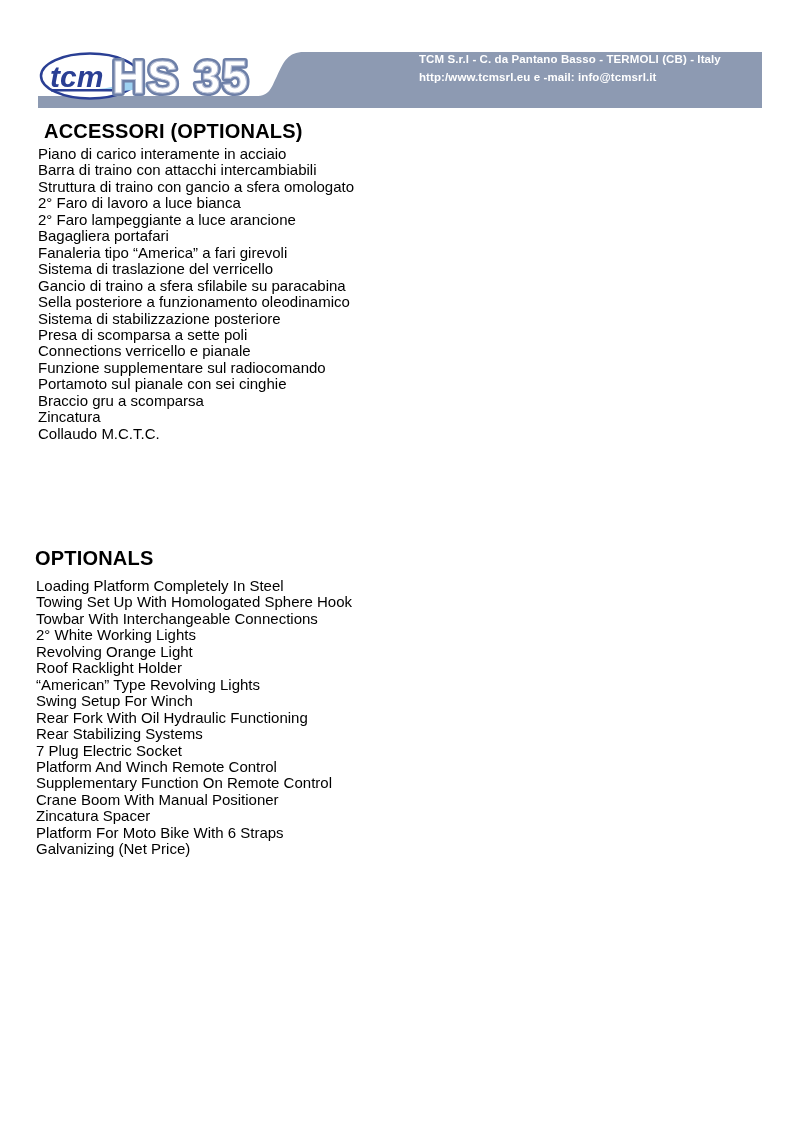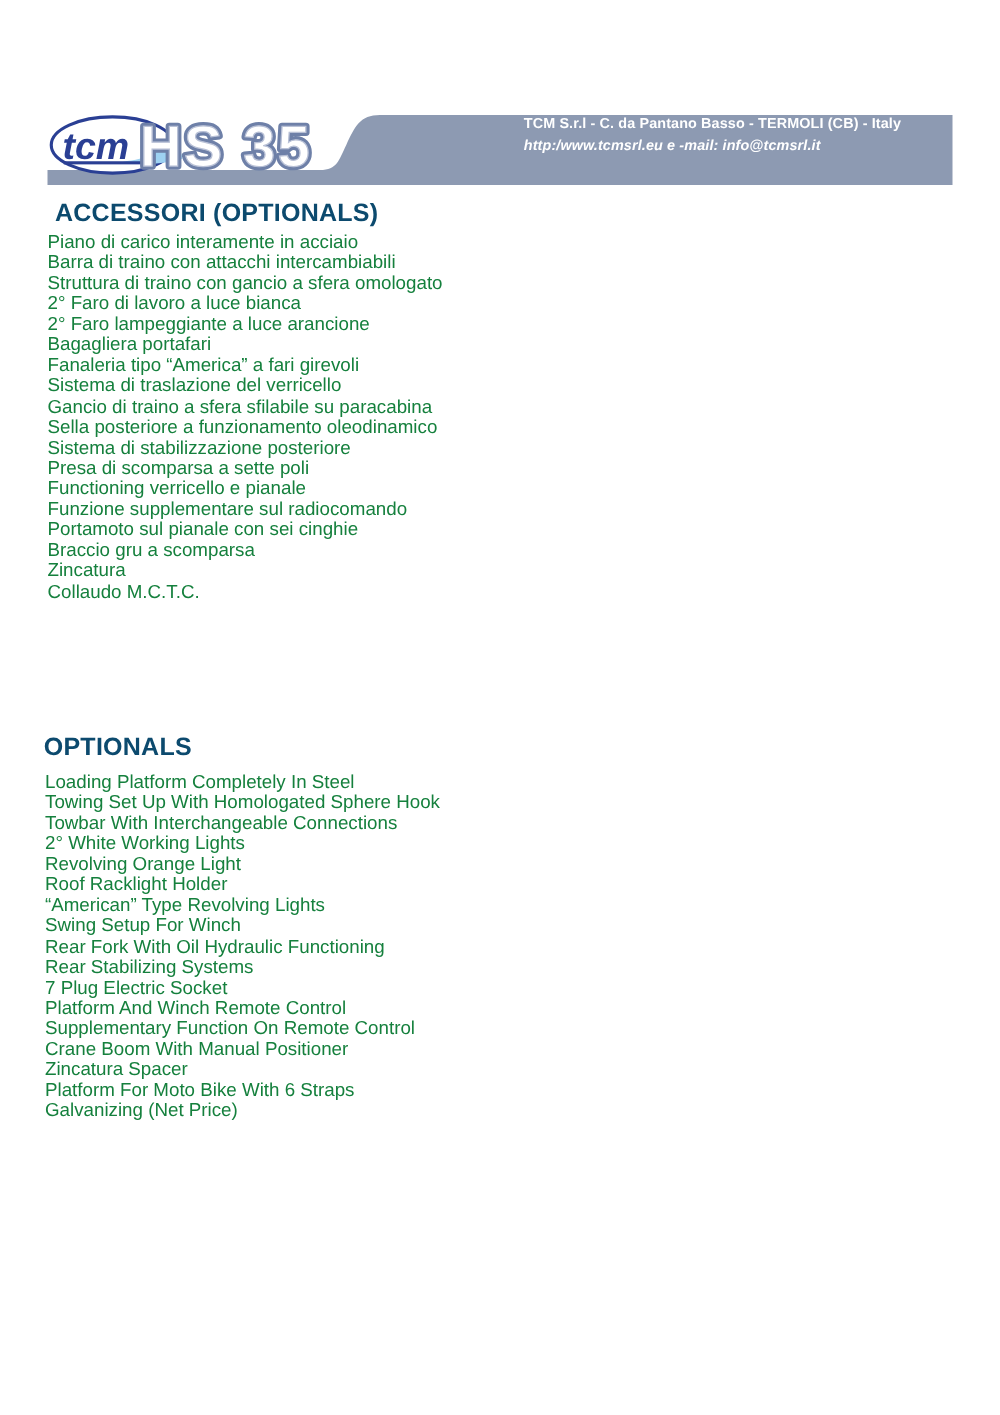--- a/index.html
+++ b/index.html
@@ -4,52 +4,51 @@
 <style>
   * { margin: 0; padding: 0; box-sizing: border-box; }
   html, body { background: #ffffff; }
   .page {
     position: relative;
     width: 800px;
     height: 1004px;
     background: #ffffff;
     font-family: "Liberation Sans", sans-serif;
     overflow: hidden;
-    margin-top: 40px;
   }
   
   .header-svg { position: absolute; left: 0; top: 0; }
   .company-info {
     position: absolute;
     left: 419px;
     top: 52px;
     width: 345px;
     color: #ffffff;
     font-size: 11.5px;
     font-weight: bold;
     line-height: 15.5px;
     letter-spacing: 0.1px;
     white-space: nowrap;
   }
-  .company-info .line3 { margin-top: 2px; font-style: italic; }
+  .company-info .line3 { margin-top: 2px; }
   
   .sec-title {
     position: absolute;
-    color: #0c4a6e;
+    color: #000000;
     font-size: 20px;
     font-weight: bold;
     letter-spacing: 0.2px;
     white-space: nowrap;
   }
   .title-it { left: 44px; top: 120px; }
   .title-en { left: 35px; top: 547px; text-align: center; }
   .item-list {
     position: absolute;
     list-style: none;
-    color: #15803d;
+    color: #000000;
     font-size: 15px;
     line-height: 16.45px;
     white-space: nowrap;
   }
   .list-it { left: 38px; top: 146px; }
   .list-en { left: 36px; top: 578px; }
   
   .footer-line {
     position: absolute;
     left: 25px;
@@ -104,21 +103,21 @@
         <li>Struttura di traino con gancio a sfera omologato</li>
         <li>2° Faro di lavoro a luce bianca</li>
         <li>2° Faro lampeggiante a luce arancione</li>
         <li>Bagagliera portafari</li>
         <li>Fanaleria tipo “America” a fari girevoli</li>
         <li>Sistema di traslazione del verricello</li>
         <li>Gancio di traino a sfera sfilabile su paracabina</li>
         <li>Sella posteriore a funzionamento oleodinamico</li>
         <li>Sistema di stabilizzazione posteriore</li>
         <li>Presa di scomparsa a sette poli</li>
-        <li>Functioning verricello e pianale</li>
+        <li>Connections verricello e pianale</li>
         <li>Funzione supplementare sul radiocomando</li>
         <li>Portamoto sul pianale con sei cinghie</li>
         <li>Braccio gru a scomparsa</li>
         <li>Zincatura</li>
         <li>Collaudo M.C.T.C.</li>
       </ul>
   </section>
 
   <section>
     <h2 class="sec-title title-en">OPTIONALS</h2>

